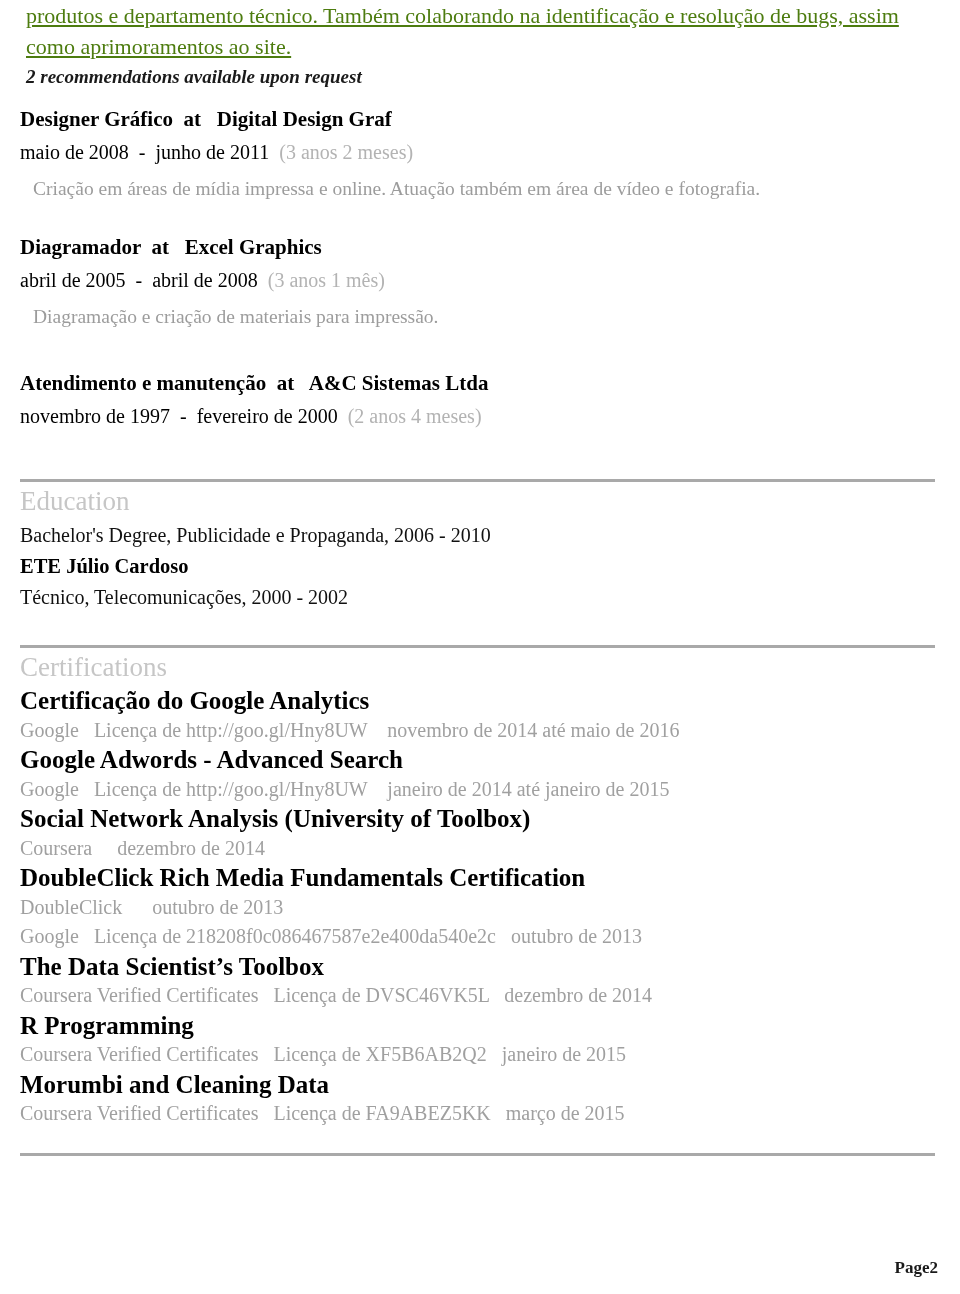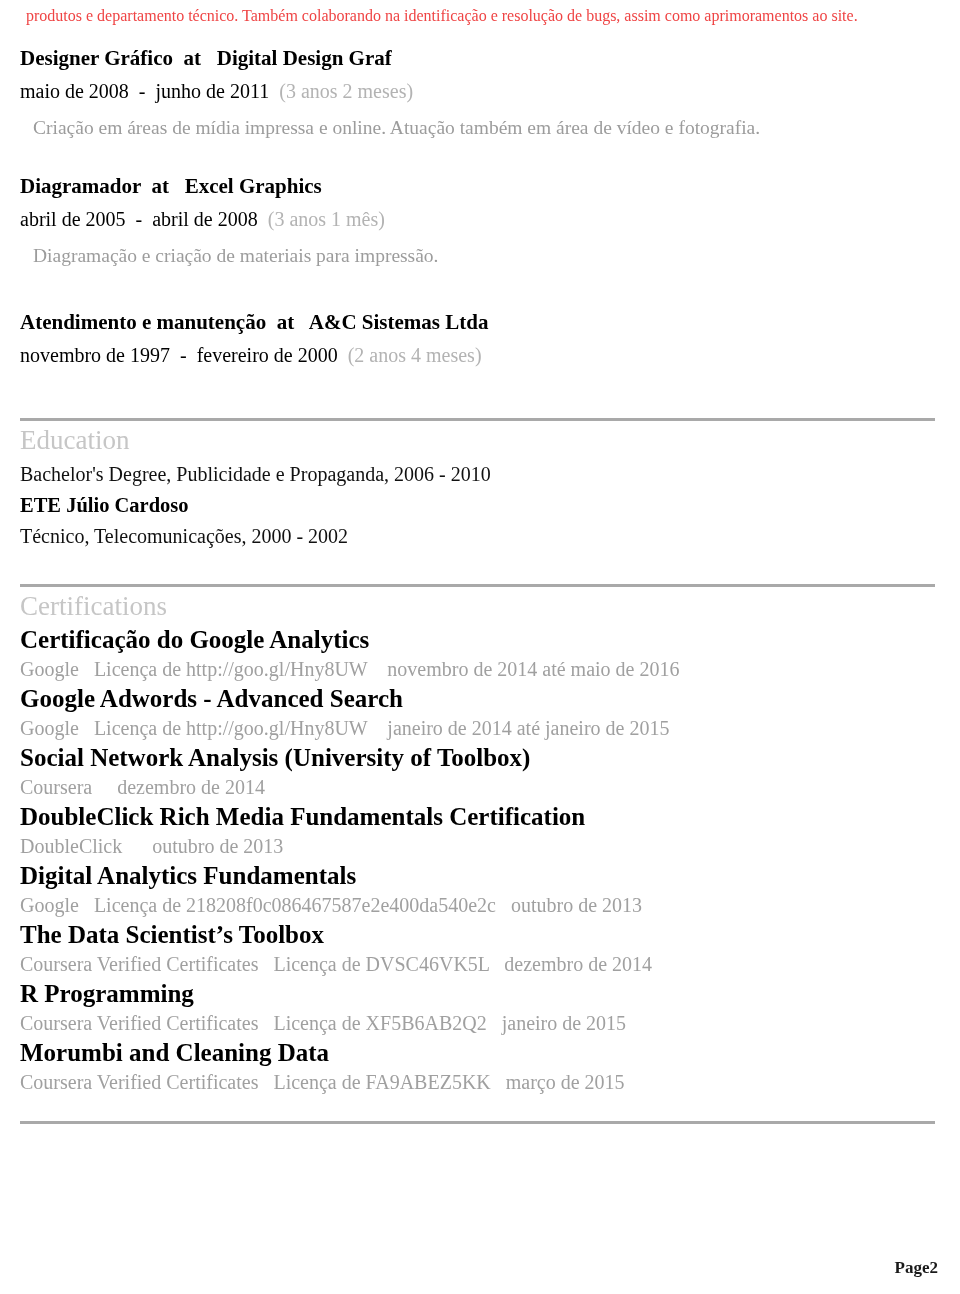--- a/index.html
+++ b/index.html
@@ -24,25 +24,26 @@
   }
   .content {
     position: absolute;
     left: 20px;
     top: 0px;
     width: 918px;
   }
 
   
   .para-gray {
-    color: #ef4444;
-    font-size: 16px;
+    color: #4d7c0f;
+    font-size: 22px;
     line-height: 31px;
     margin: 0;
     padding-left: 6px;
+    text-decoration: underline;
   }
   .italic-note {
     color: #1a1a1a;
     font-size: 19px;
     font-style: italic;
     font-weight: bold;
     line-height: 30px;
     margin: 0;
     padding-left: 6px;
   }
@@ -135,20 +136,21 @@
   .sp-30 { height: 30px; }
 </style>
 </head>
 <body>
 
 <div class="page">
   <div class="content">
 
     <p class="para-gray">produtos e departamento técnico. Também colaborando na identificação e resolução de bugs, assim como aprimoramentos ao site.</p>
 
+    <p class="italic-note">2 recommendations available upon request</p>
 
     <div class="sp-10"></div>
 
     <div class="exp-entry">
       <p class="exp-title">Designer Gráfico  at   Digital Design Graf</p>
       <p class="exp-dates"><span>maio de 2008  -  junho de 2011  </span><span class="duration">(3 anos 2 meses)</span></p>
       <p class="exp-desc">Criação em áreas de mídia impressa e online. Atuação também em área de vídeo e fotografia.</p>
     </div>
 
     <div class="sp-22"></div>
@@ -184,21 +186,20 @@
 
     <p class="cert-name">Google Adwords - Advanced Search</p>
     <p class="cert-meta">Google   Licença de http://goo.gl/Hny8UW    janeiro de 2014 até janeiro de 2015</p>
 
     <p class="cert-name">Social Network Analysis (University of Toolbox)</p>
     <p class="cert-meta">Coursera     dezembro de 2014</p>
 
     <p class="cert-name">DoubleClick Rich Media Fundamentals Certification</p>
     <p class="cert-meta">DoubleClick      outubro de 2013</p>
 
-    <p class="cert-name">Digital Analytics Fundamentals</p>
     <p class="cert-meta">Google   Licença de 218208f0c086467587e2e400da540e2c   outubro de 2013</p>
 
     <p class="cert-name">The Data Scientist’s Toolbox</p>
     <p class="cert-meta">Coursera Verified Certificates   Licença de DVSC46VK5L   dezembro de 2014</p>
 
     <p class="cert-name">R Programming</p>
     <p class="cert-meta">Coursera Verified Certificates   Licença de XF5B6AB2Q2   janeiro de 2015</p>
 
     <p class="cert-name">Morumbi and Cleaning Data</p>
     <p class="cert-meta">Coursera Verified Certificates   Licença de FA9ABEZ5KK   março de 2015</p>

